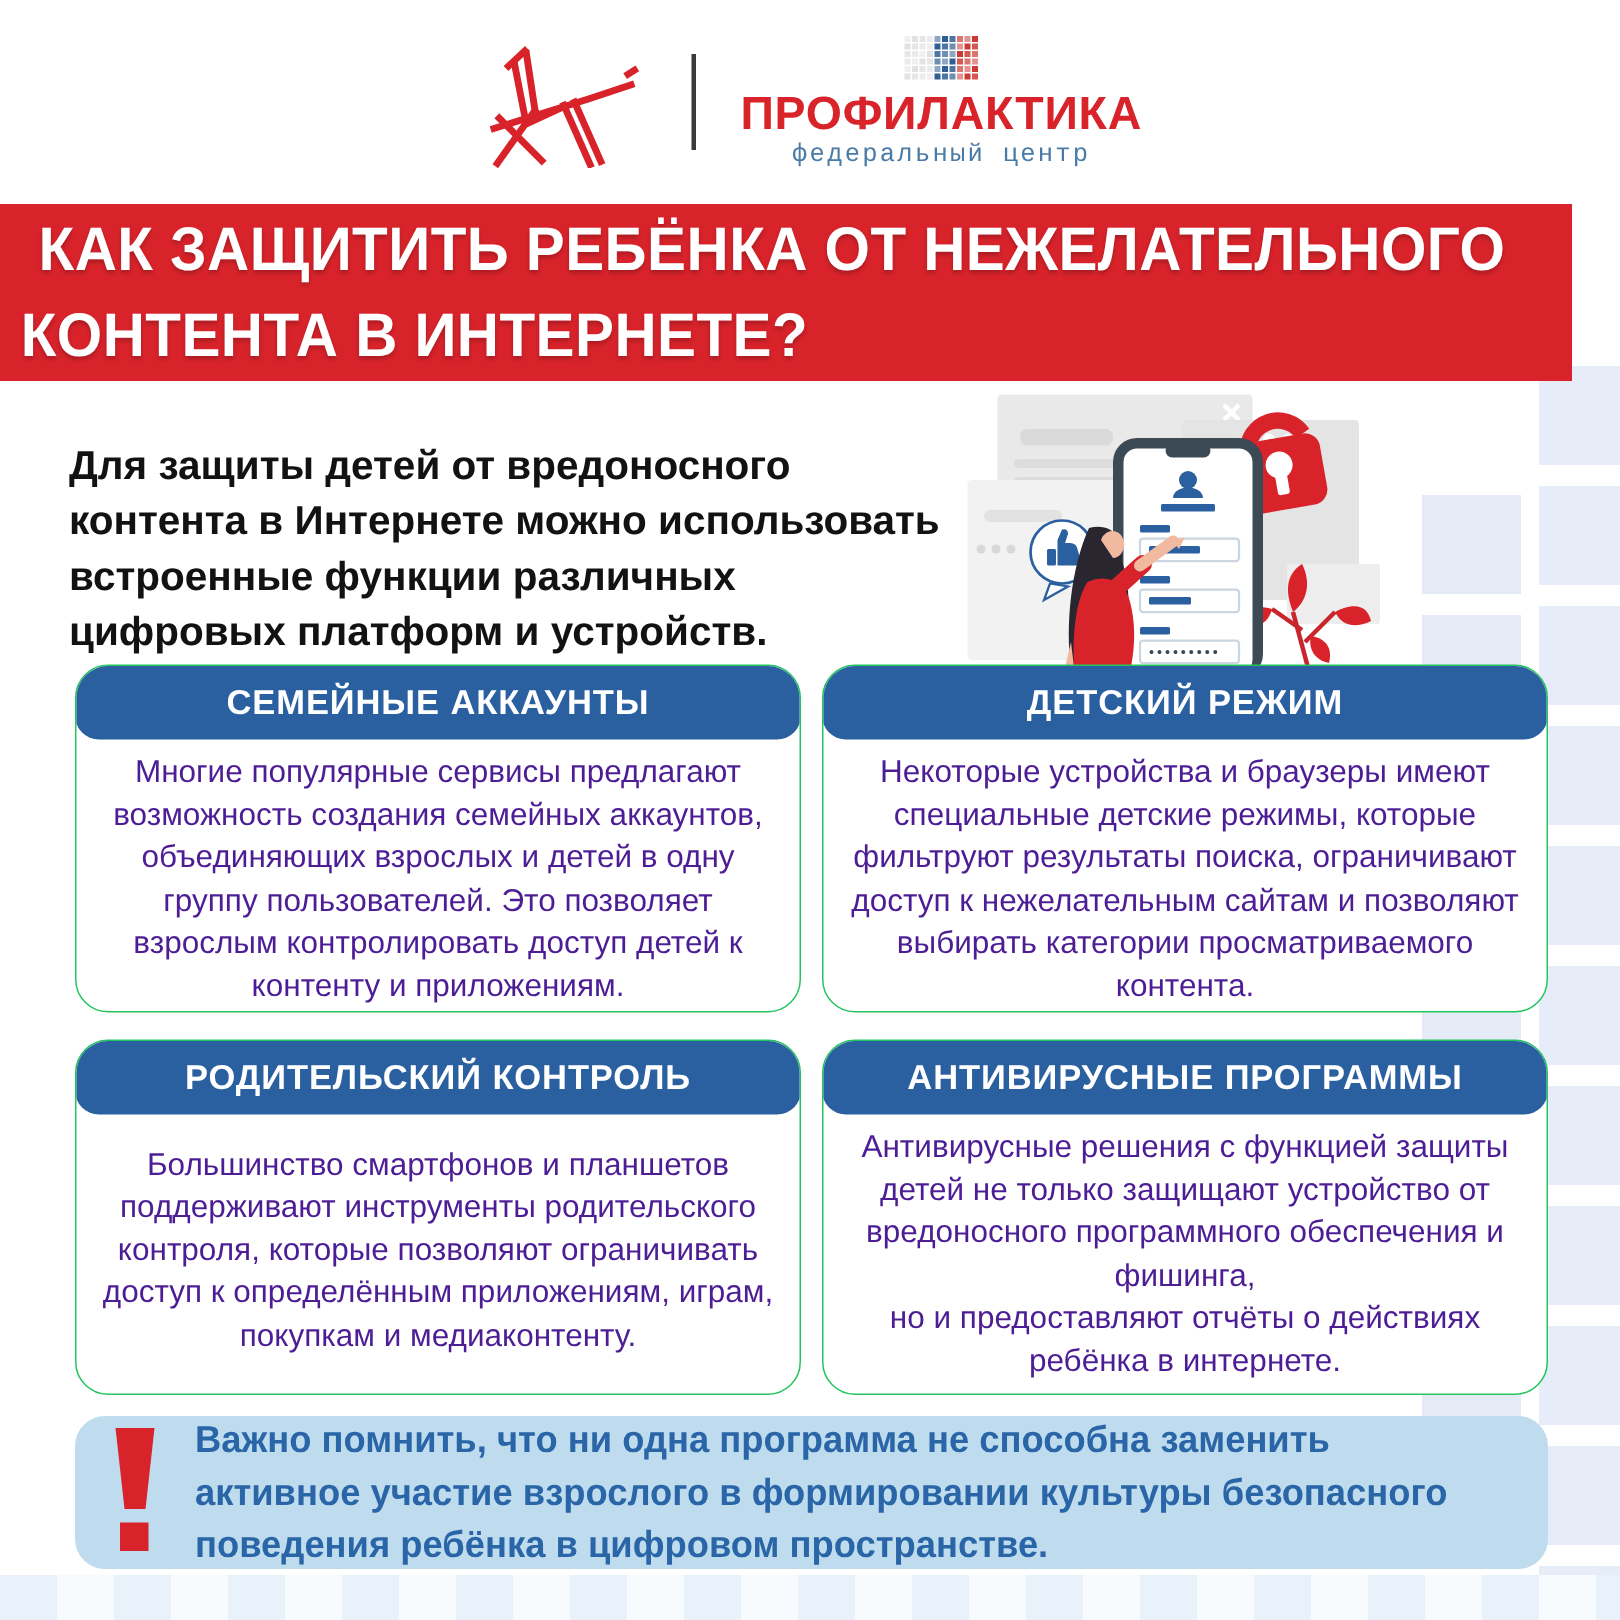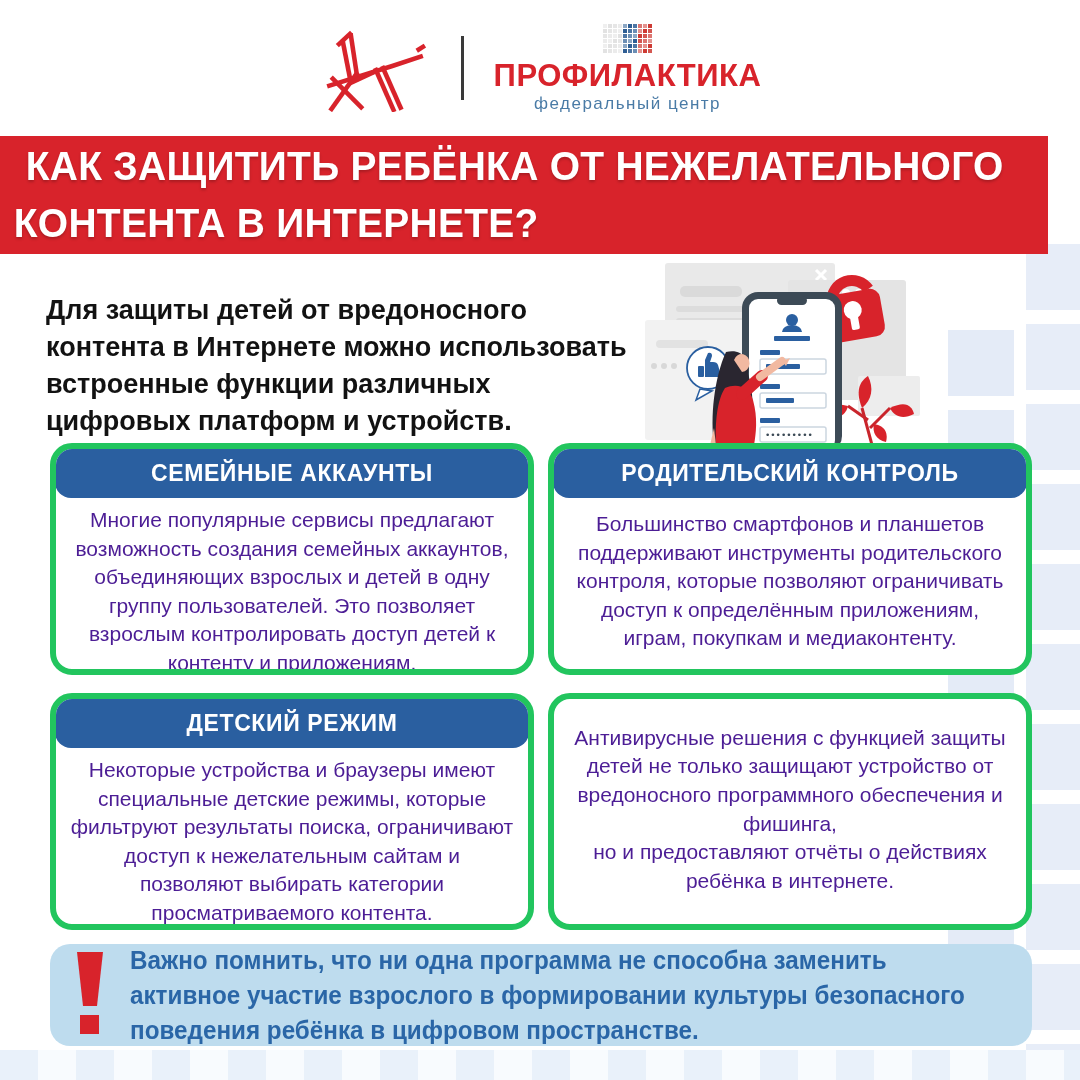--- a/index.html
+++ b/index.html
@@ -16,35 +16,35 @@
   .decor-stripes{position:absolute;left:0;right:0;bottom:0;height:30px;z-index:0;
     background:repeating-linear-gradient(to right,#e9f1fa 0 38px,#f8fbfe 38px 76px);}
   
   .top-header{position:absolute;left:0;top:0;width:1080px;height:136px;z-index:3;
     display:flex;align-items:center;justify-content:center;gap:30px;background:#ffffff;border-radius:16px;}
   .brand-divider{width:3px;height:64px;background:#3a3a3a;}
   .brand-right{display:flex;flex-direction:column;align-items:center;gap:4px;}
   .pixel-grid{display:grid;grid-template-columns:repeat(10,4px);grid-auto-rows:4px;gap:1px;margin-bottom:3px;}
   .pixel-grid i{display:block;}
   .brand-title{font-size:31px;font-weight:800;color:#d8232b;letter-spacing:0.5px;line-height:1;}
-  .brand-subtitle{font-size:17px;font-weight:400;color:#4a7ba6;letter-spacing:1.5px;line-height:1;}
+  .brand-subtitle{font-size:17px;font-weight:400;color:#4a7ba6;letter-spacing:1.5px;line-height:1;font-family:Liberation Mono, monospace;}
   
   .banner{position:absolute;left:0;top:136px;width:1048px;height:118px;background:#d8232b;z-index:3;
     display:flex;flex-direction:column;align-items:flex-start;justify-content:center;}
   .banner-line{font-size:41px;font-weight:700;color:#ffffff;line-height:1.38;letter-spacing:0.3px;
     transform:scaleX(0.95);white-space:nowrap;text-shadow:0 2px 3px rgba(0,0,0,0.22);}
   
   .intro{position:absolute;left:46px;top:292px;width:640px;z-index:2;
     font-size:27px;font-weight:700;color:#121212;line-height:1.37;white-space:pre-line;}
   
   .illustration{position:absolute;left:630px;top:248px;width:320px;height:197px;z-index:1;}
   
   .cards{position:absolute;left:50px;top:443px;width:982px;z-index:2;
     display:grid;grid-template-columns:1fr 1fr;grid-template-rows:232px 237px;gap:18px 14px;}
-  .card{background:#ffffff;border:6px solid #22c55e;border-radius:22px;overflow:hidden;
+  .card{background:#ffffff;border:1px solid #22c55e;border-radius:22px;overflow:hidden;
     display:flex;flex-direction:column;}
   .card-header{background:#2a5fa0;border-radius:18px 18px 16px 16px;margin:-1px -1px 0 -1px;
     min-height:50px;display:flex;align-items:center;justify-content:center;}
   .card-title{color:#ffffff;font-size:23px;font-weight:700;letter-spacing:0.6px;}
   .card-body{flex:1;display:flex;align-items:center;justify-content:center;padding:8px 14px 12px 14px;}
   .card-text{font-size:21px;line-height:1.36;color:#4c1d95;text-align:center;white-space:pre-line;}
   
   .note{position:absolute;left:50px;top:944px;width:982px;height:102px;z-index:2;
     background:#bedcee;border-radius:20px;display:flex;align-items:center;}
   .note-icon{flex:0 0 auto;margin:0 26px 0 26px;}
@@ -251,35 +251,38 @@
   <div class="card">
     <div class="card-header">
       <span class="card-title">СЕМЕЙНЫЕ АККАУНТЫ</span>
     </div>
     <div class="card-body">
       <span class="card-text">Многие популярные сервисы предлагают возможность создания семейных аккаунтов, объединяющих взрослых и детей в одну группу пользователей. Это позволяет взрослым контролировать доступ детей к контенту и приложениям.</span>
     </div>
   </div>
   <div class="card">
     <div class="card-header">
+      <span class="card-title">ДЕТСКИЙ РЕЖИМ</span>
+    </div>
+    <div class="card-body">
+      <span class="card-text">Некоторые устройства и браузеры имеют специальные детские режимы, которые фильтруют результаты поиска, ограничивают доступ к нежелательным сайтам и позволяют выбирать категории просматриваемого контента.</span>
+    </div>
+  </div>
+  <div class="card">
+    <div class="card-header">
       <span class="card-title">РОДИТЕЛЬСКИЙ КОНТРОЛЬ</span>
     </div>
     <div class="card-body">
       <span class="card-text">Большинство смартфонов и планшетов поддерживают инструменты родительского контроля, которые позволяют ограничивать доступ к определённым приложениям, играм, покупкам и медиаконтенту.</span>
     </div>
   </div>
   <div class="card">
     <div class="card-header">
-      <span class="card-title">ДЕТСКИЙ РЕЖИМ</span>
-    </div>
-    <div class="card-body">
-      <span class="card-text">Некоторые устройства и браузеры имеют специальные детские режимы, которые фильтруют результаты поиска, ограничивают доступ к нежелательным сайтам и позволяют выбирать категории просматриваемого контента.</span>
-    </div>
-  </div>
-  <div class="card">
+      <span class="card-title">АНТИВИРУСНЫЕ ПРОГРАММЫ</span>
+    </div>
     <div class="card-body">
       <span class="card-text">Антивирусные решения с функцией защиты детей не только защищают устройство от вредоносного программного обеспечения и фишинга,
 но и предоставляют отчёты о действиях ребёнка в интернете.</span>
     </div>
   </div>
 </div>
 
 <div class="note">
   <span class="note-icon">
     <svg width="28" height="82" viewBox="0 0 28 82">

